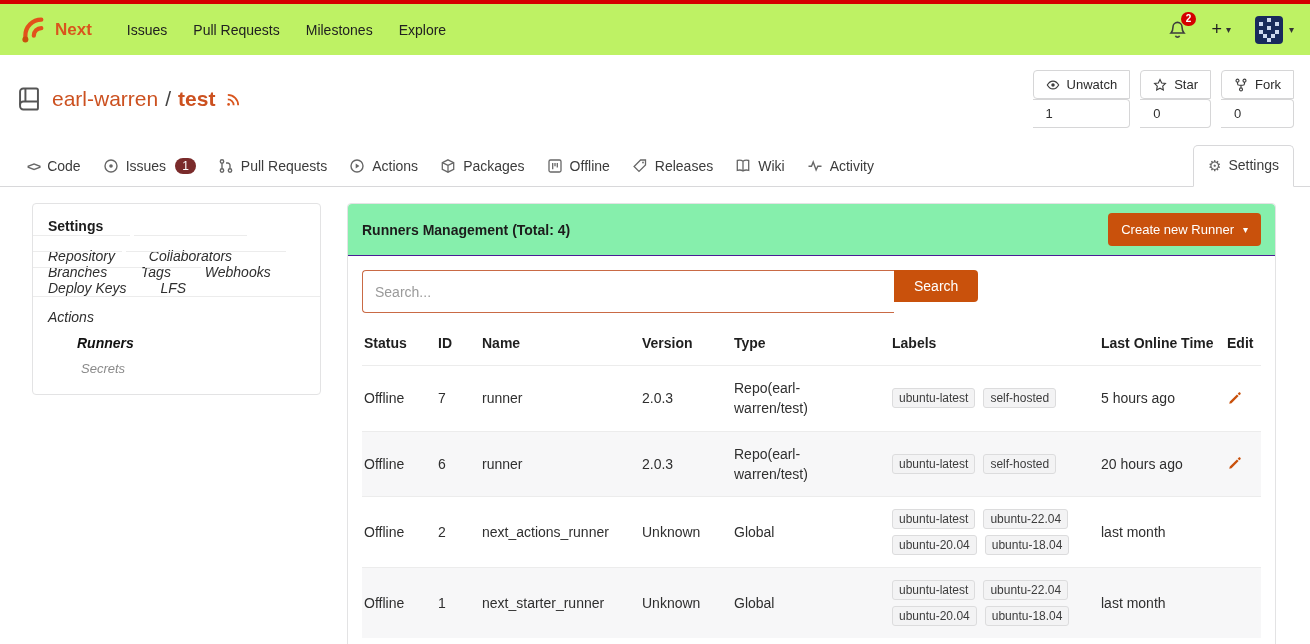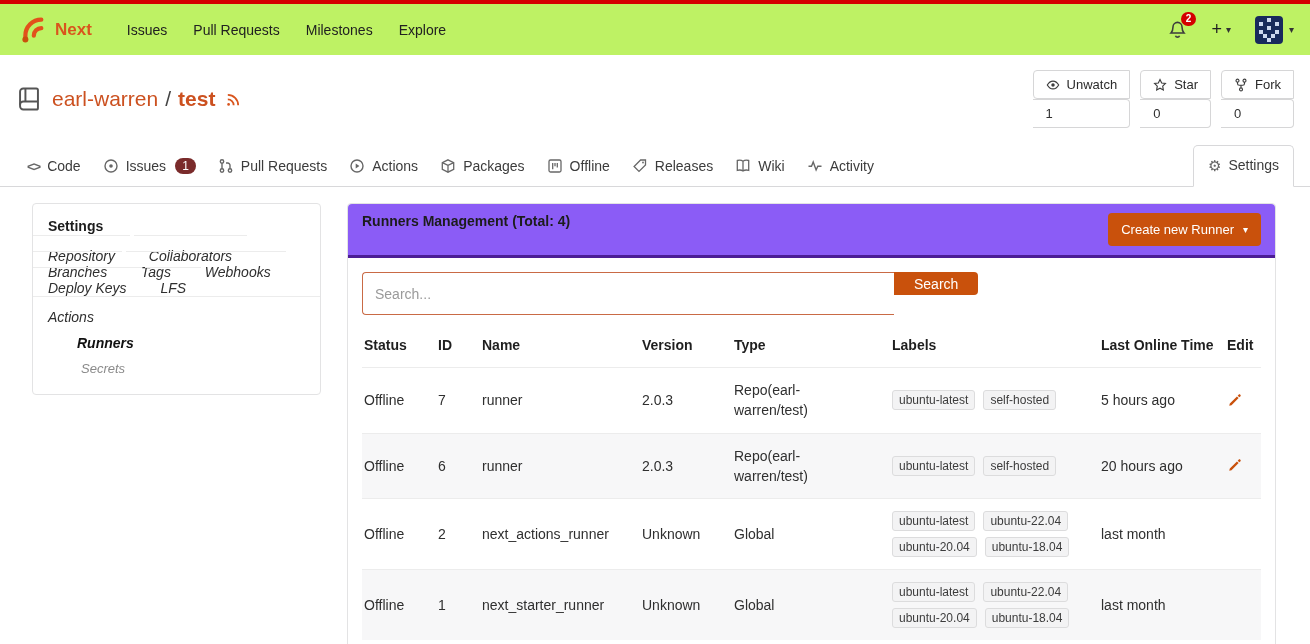--- a/index.html
+++ b/index.html
@@ -54,35 +54,35 @@
   .page-body { display:flex; gap:26px; padding:16px 34px 0 32px; align-items:flex-start; }
 
   .sidebar { width:289px; flex:none; border:1px solid #e3e3e4; border-radius:4px; overflow:hidden; background:#fff; }
   .side-header { font-weight:700; padding:14px 15px; font-size:14px; color:#1c1c1c; }
   .side-item { padding:12px 15px; border-top:1px solid #ececec; color:#2f2f2f;font-style:italic; }
   .side-sub { padding:6px 0 4px; }
   .sub-runners { padding:4px 15px 6px 29px; font-weight:700; color:#111; }
   .sub-secrets { padding:4px 15px 2px 33px; color:#8a8a8a; font-size:13px; }
 
   .main-panel { flex:1; border:1px solid #e3e3e4; border-radius:4px; background:#fff; }
-  .panel-header { display:flex; justify-content:space-between;
-    background:#8b5cf6; padding:9px 14px; border-bottom:3px solid #4c1d95; border-radius:4px 4px 0 0; }
+  .panel-header { display:flex; align-items:center; justify-content:space-between;
+    background:#86efac; padding:9px 14px; border-bottom:1px solid #4c1d95; border-radius:4px 4px 0 0; }
   .panel-title { font-weight:700; font-size:14px; color:#1c1c1c; }
   .create-btn { background:#c9510c; color:#fff; border:none; border-radius:4px; padding:9px 13px;
     font-size:13px; font-weight:500; display:flex; align-items:center; gap:9px; cursor:pointer;
     font-family:"Liberation Sans", sans-serif; }
   .create-btn .caret { color:#fff; }
 
   .panel-content { padding:14px; }
   .search-row { display:flex; margin-bottom:8px; }
   .search-input { width:532px; height:43px; border:1px solid #c96a45; border-right:none;
     border-radius:4px 0 0 4px; padding:12px 12px; font-size:14px; outline:none; color:#0f766e;
     font-family:"Liberation Sans", sans-serif; }
   .search-input::placeholder { color:#9a9a9a; }
-  .search-btn { height:23px; background:#c9510c; color:#fff; border:none; border-radius:0 4px 4px 0;
+  .search-btn { height:32px; background:#c9510c; color:#fff; border:none; border-radius:0 4px 4px 0;
     padding:0 20px; font-size:14px; font-weight:500; cursor:pointer; font-family:"Liberation Sans", sans-serif; }
 
   .grid { display:grid; grid-template-columns:66px 36px 152px 84px 150px 1fr 118px 32px;
     column-gap:8px; align-items:center; }
   .thead { font-weight:700; color:#1f1f1f; padding:14px 2px; }
   .trow { border-top:1px solid #ececec; padding:12px 2px; min-height:58px; }
   .trow.alt { background:#f7f7f8; }
   .type-cell { max-width:100px; overflow-wrap:break-word; line-height:1.45; }
   .labels-cell { display:flex; flex-wrap:wrap; gap:6px 8px; align-items:center; }
   .label-pill { background:#f3f3f4; border:1px solid #dcdcdd; border-radius:3px; padding:2px 6px;

